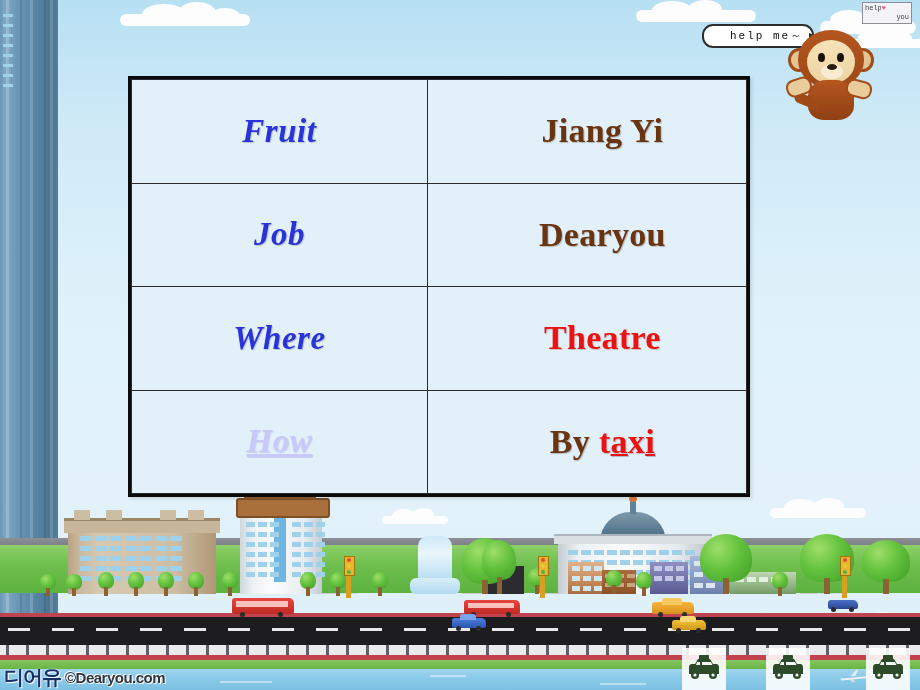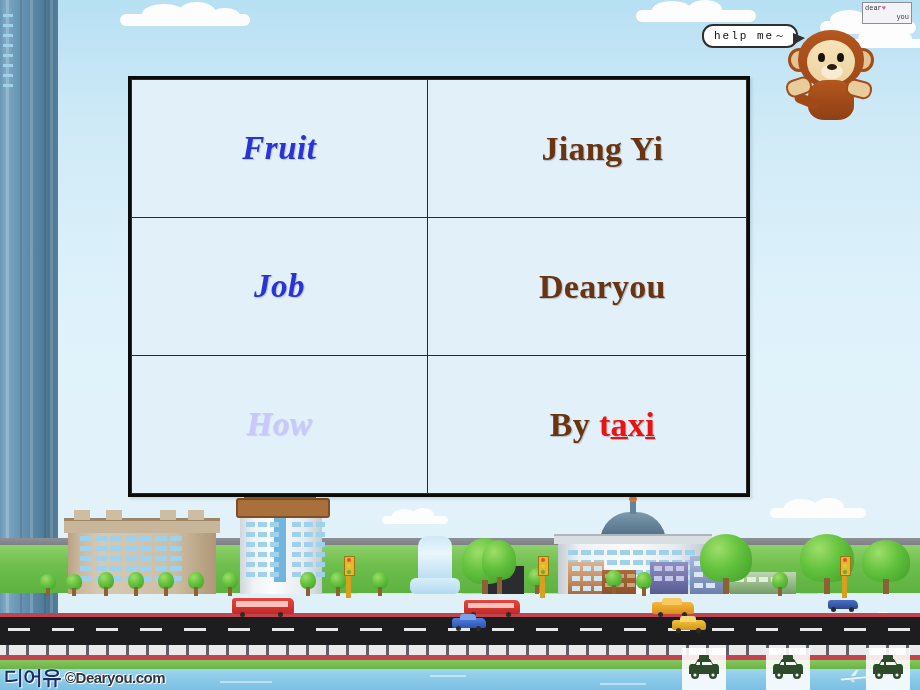--- a/index.html
+++ b/index.html
@@ -103,36 +103,36 @@
     background:#e2f0f9;
   }
   #info-table td.key{width:50.5%;}
   #info-table td.val{width:49.5%;padding-left:32px;}
   .k-text{
     font-family:"Liberation Serif",serif;font-weight:bold;font-style:italic;
     font-size:33px;color:#2a33d8;letter-spacing:.5px;
     text-shadow:1px 1px 1px rgba(0,0,0,.18);
   }
   .k-text.link{
-    color:#c8c8fa;
+    color:#c8c8fa;text-decoration:underline;
     text-shadow:1px 1px 1px rgba(120,120,200,.25);
   }
   .v-text{
     font-family:"Liberation Serif",serif;font-weight:bold;
     font-size:34px;color:#6b3410;letter-spacing:.3px;
     text-shadow:1px 1px 1px rgba(0,0,0,.22);
   }
   .v-text.red{color:#ee1111;text-shadow:1px 1px 1px rgba(120,0,0,.2);}
   .v-text .hl{color:#ee1111;}
   .v-text .hl u{text-decoration:underline;text-decoration-thickness:2px;}
 
   
   #bubble{
     position:absolute;left:702px;top:24px;
-    padding:2px 9px 3px 10px;background:#ffffff;border:2px solid #2f2f2f;
+    padding:2px 9px 3px 26px;background:#ffffff;border:2px solid #2f2f2f;
     border-radius:11px;font-size:11px;letter-spacing:2px;color:#111;
     font-family:"Liberation Mono",monospace;white-space:nowrap;
   }
   #bubble:after{
     content:"";position:absolute;right:-9px;top:7px;
     border-left:12px solid #2f2f2f;border-top:5px solid transparent;border-bottom:7px solid transparent;
   }
   #monkey{position:absolute;left:780px;top:18px;width:110px;height:110px;}
   .mk{position:absolute;}
   .mk-head{left:18px;top:12px;width:66px;height:58px;border-radius:50% 50% 48% 48%;
@@ -729,32 +729,40 @@
         <tr>
           <td class="key">
             <span class="k-text">Job</span>
           </td>
           <td class="val">
             <span class="v-text">Dearyou</span>
           </td>
         </tr>
         <tr>
           <td class="key">
+            <span class="k-text">Where</span>
+          </td>
+          <td class="val">
+            <span class="v-text red">Theatre</span>
+          </td>
+        </tr>
+        <tr>
+          <td class="key">
             <span class="k-text link">How</span>
           </td>
           <td class="val">
             <span class="v-text"><span>By </span><span class="hl"><span>t</span><u>a</u><span>x</span><u>i</u></span></span>
           </td>
         </tr>
       </tbody>
     </table>
   </div>
 
   <div id="dearsign">
-    <div><span>dear</span><span class="h">♥</span></div>
+    <div><span>help</span><span class="h">♥</span></div>
     <div class="r2">you</div>
   </div>
 
   <div id="bubble">help me～</div>
   <div id="monkey">
     <div class="mk mk-ear l"></div>
     <div class="mk mk-ear r"></div>
     <div class="mk mk-head"></div>
     <div class="mk mk-face"></div>
     <div class="mk mk-eye l"></div>

